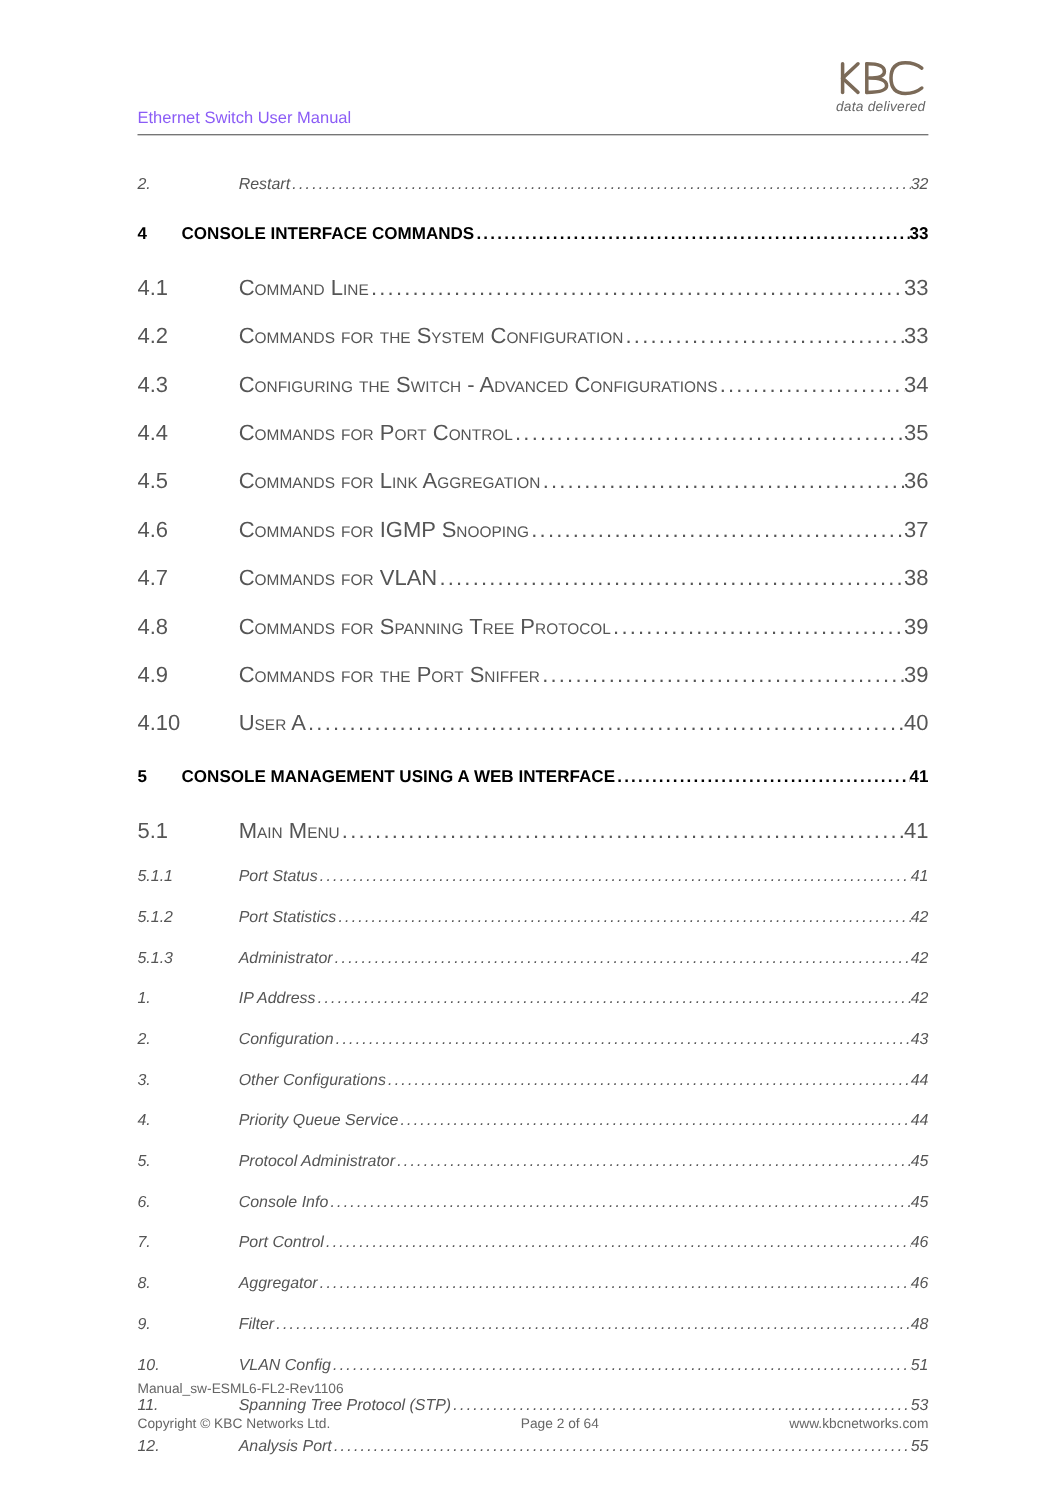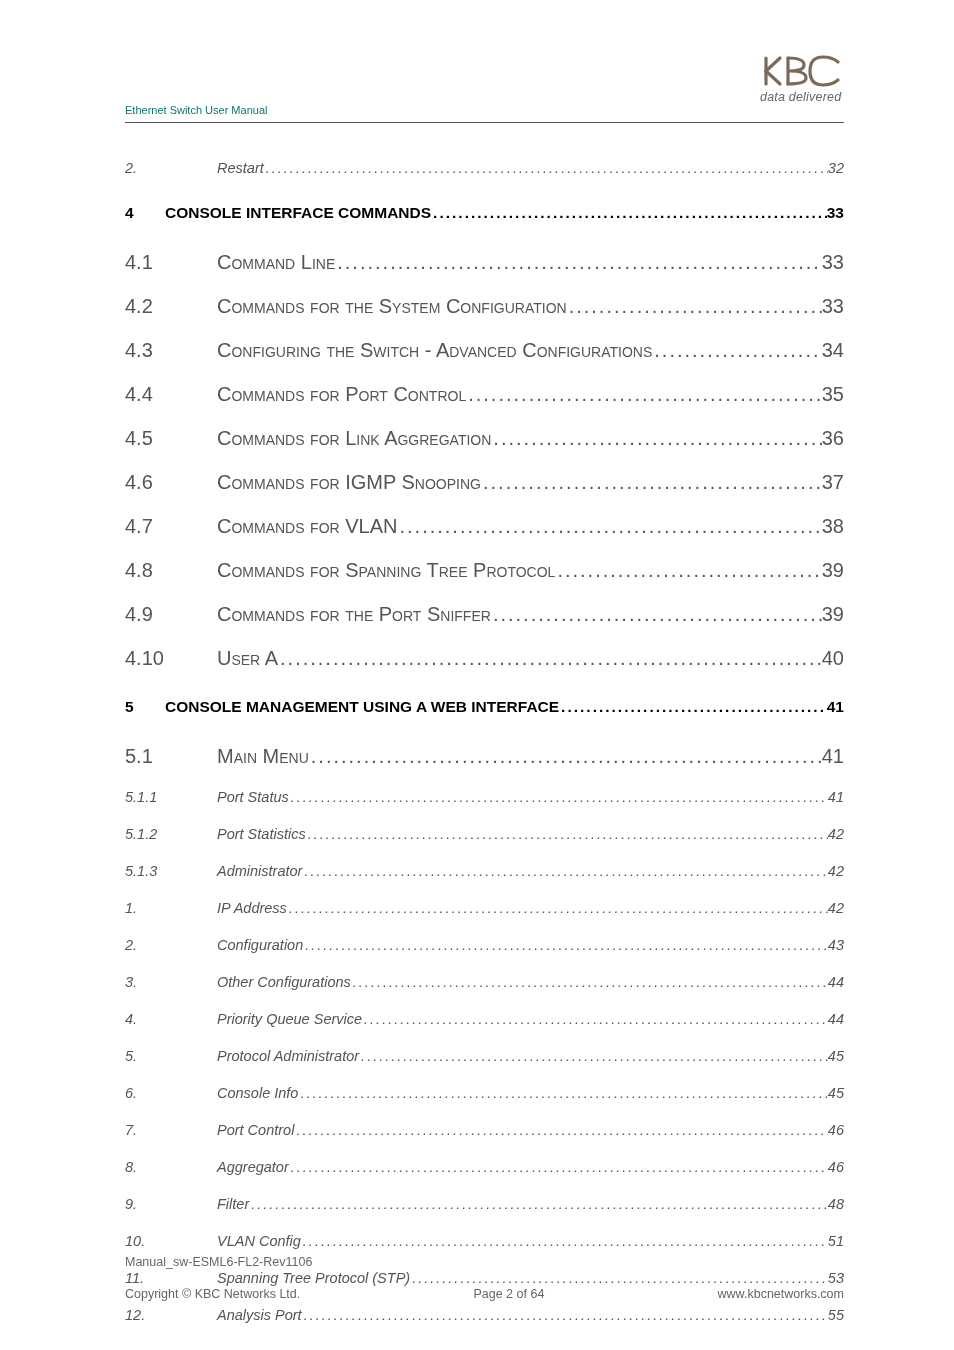--- a/index.html
+++ b/index.html
@@ -21,22 +21,22 @@
     padding: 60px 110px 0 125px;
   }
   .header-row {
     position: relative;
     height: 60px;
   }
   .doc-title {
     position: absolute;
     bottom: 4px;
     left: 0;
-    font-size: 11px;
-    color: #0f766e;
+    font-size: 15px;
+    color: #8b5cf6;
   }
   .underline {
     border-bottom: 1px solid #555;
     margin-top: 2px;
   }
   .logo {
     position: absolute;
     right: 0;
     top: -6px;
   }

